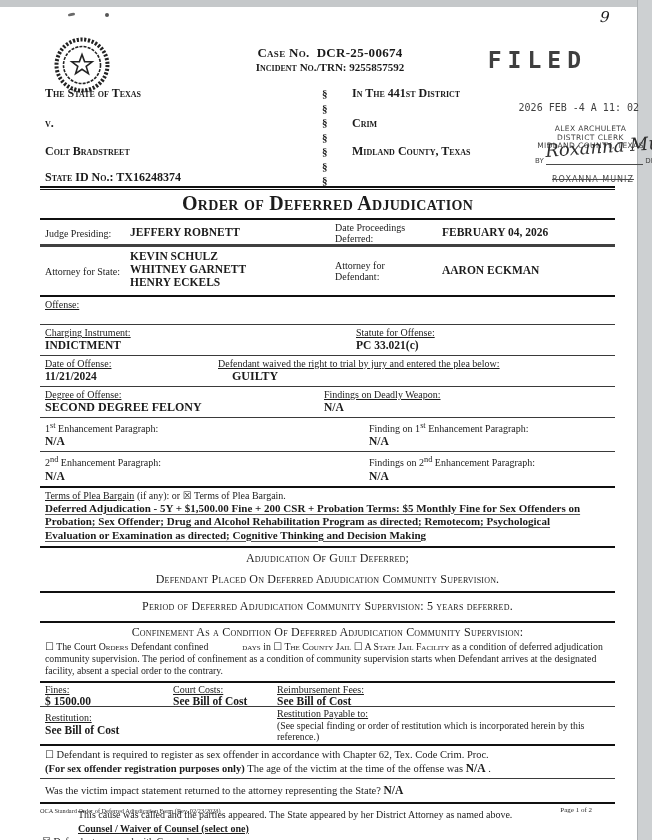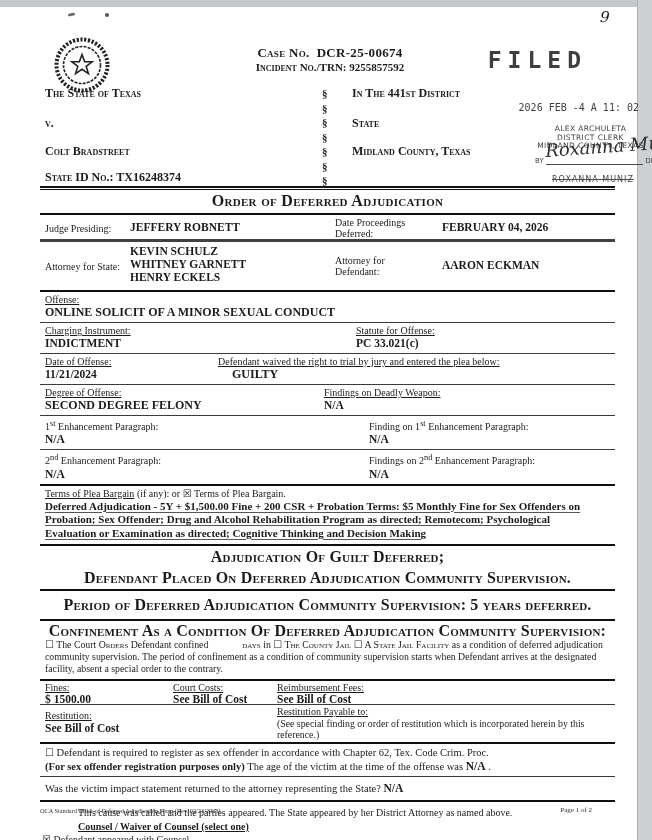--- a/index.html
+++ b/index.html
@@ -27,42 +27,42 @@
   .by-line .line { flex:1; border-bottom:1px solid #4a4a4a; height:10px; margin:0 2px; }
   .printed-name { position:absolute; left:478px; top:166px; width:150px; text-align:center; font-family:"DejaVu Sans", sans-serif; font-size:8px; letter-spacing:1px; color:#4a4a4a; text-decoration:line-through; }
   .party { position:absolute; left:5px; font-weight:bold; font-variant:small-caps; font-size:12px; white-space:nowrap; }
   .sec-col { position:absolute; left:282px; top:77px; font-weight:bold; font-size:11px; line-height:14.5px; text-align:center; }
   .court { position:absolute; left:312px; font-weight:bold; font-variant:small-caps; font-size:12px; white-space:nowrap; }
 
   
   .rule-dbl { border-top:2px solid #101010; border-bottom:1px solid #101010; height:4px; }
   .rule-heavy { border-top:2.5px solid #101010; }
 
-  .doc-title { text-align:center; font-weight:bold; font-variant:small-caps; font-size:16px; padding:2px 0 3px; letter-spacing:.3px; }
+  .doc-title { text-align:center; font-weight:bold; font-variant:small-caps; font-size:20px; padding:2px 0 3px; letter-spacing:.3px; }
 
   .lbl { font-size:10px; line-height:12px; }
   .lbl.u { text-decoration:underline; }
   .val { font-size:11.5px; line-height:13px; font-weight:bold; }
   .sc { font-variant:small-caps; }
   .cb { font-family:"DejaVu Sans", sans-serif; font-size:10px; }
 
   .row-j { position:relative; height:27px; border-bottom:3px solid #404040; }
   .row-a { position:relative; height:50px; border-bottom:2.5px solid #101010; }
   .pos { position:absolute; }
 
   .frow { position:relative; min-height:28px; border-bottom:1px solid #3a3a3a; padding:2px 0 3px 5px; }
   .frow.thick { border-bottom:2.5px solid #101010; }
   .rcol { position:absolute; top:2px; }
 
   .plea-block { border-bottom:2.5px solid #101010; padding:2px 0 4px 5px; }
   .plea-line1 { font-size:10px; }
   .plea-terms { font-weight:bold; font-size:11px; line-height:13.5px; padding-right:28px; margin-top:1px; text-decoration:underline; text-underline-offset:2px; text-decoration-thickness:.5px; text-decoration-color:#555; }
 
   .center-block { border-bottom:2.5px solid #101010; text-align:center; }
-  .hd { font-weight:bold; font-variant:small-caps; font-size:16px; line-height:13px; letter-spacing:.2px; }
+  .hd { font-weight:normal; font-variant:small-caps; font-size:12px; line-height:13px; letter-spacing:.2px; }
   .adj-block { padding:4px 0 5px; }
   .adj-block .hd + .hd { margin-top:8px; }
   .period-block { padding:7px 0 8px; }
   .conf-block { padding:3px 0 4px; }
   .conf-para { text-align:left; font-size:9.8px; line-height:12px; padding:2px 6px 0 5px; }
 
   .fees-row { position:relative; height:24px; border-bottom:1px solid #3a3a3a; padding:1px 0 0 5px; }
   .fees-row .lbl { line-height:11px; }
   .fees-row .val { line-height:12px; }
   .rest-row { position:relative; min-height:39px; border-bottom:2.5px solid #101010; padding:1px 0 2px 5px; }
@@ -125,21 +125,21 @@
       <div>§</div>
       <div>§</div>
       <div>§</div>
       <div>§</div>
       <div>§</div>
       <div>§</div>
       <div>§</div>
     </div>
 
     <div class="court" style="top:77px;">In The 441st District</div>
-    <div class="court" style="top:107px;">State</div>
+    <div class="court" style="top:107px;">Crim</div>
     <div class="court" style="top:135px;">Midland County, Texas</div>
 
     <div class="clerk-stamp">
       <div>ALEX ARCHULETA</div>
       <div>DISTRICT CLERK</div>
       <div>MIDLAND COUNTY, TEXAS</div>
     </div>
     <div class="signature">Roxanna Muniz</div>
     <div class="by-line">
       <span>BY</span>
@@ -172,21 +172,20 @@
     </span>
     <span class="pos lbl" style="left:295px; top:13px; line-height:11px;">
       <span style="display:block;">Attorney for</span>
       <span style="display:block;">Defendant:</span>
     </span>
     <span class="pos val" style="left:402px; top:17px;">AARON ECKMAN</span>
   </div>
 
   <div class="frow">
     <div class="lbl u">Offense:</div>
-    <div class="val" style="font-size:12px;">ONLINE SOLICIT OF A MINOR SEXUAL CONDUCT</div>
   </div>
 
   <div class="frow">
     <div class="lbl u">Charging Instrument:</div>
     <div class="val">INDICTMENT</div>
     <div class="rcol" style="left:316px;">
       <div class="lbl u">Statute for Offense:</div>
       <div class="val">PC 33.021(c)</div>
     </div>
   </div>

